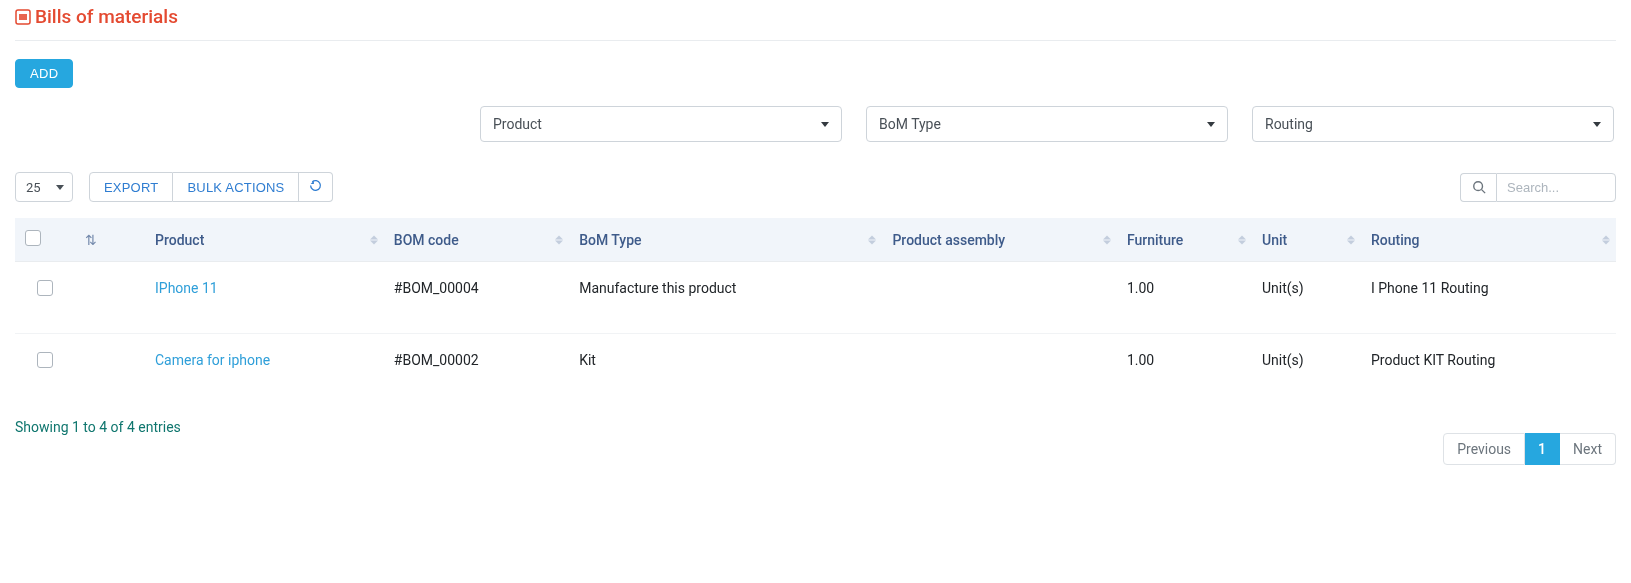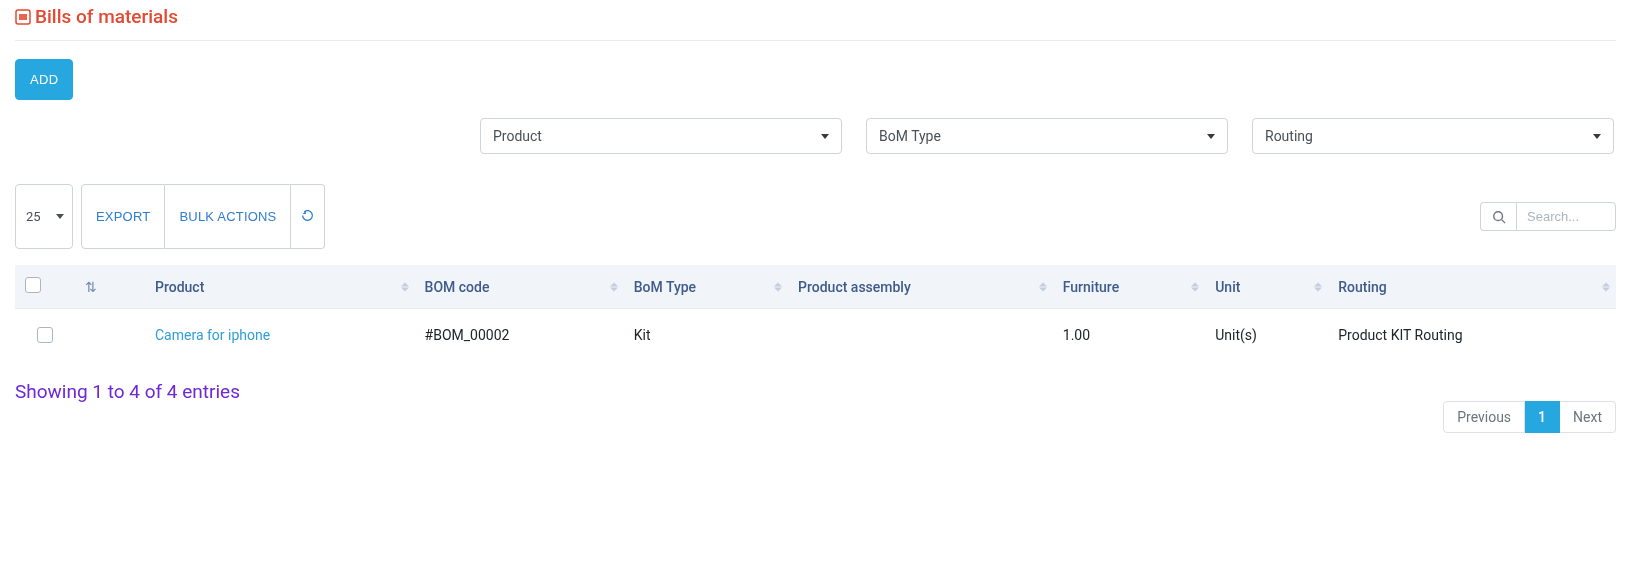--- a/index.html
+++ b/index.html
@@ -27,21 +27,21 @@
     margin: 0;
     font-size: 19px;
     font-weight: 500;
     color: #e44a31;
   }
   .btn {
     display: inline-flex;
     align-items: center;
     justify-content: center;
     border: 1px solid transparent;
-    padding: 12px 14px;
+    padding: 6px 14px;
     font-size: 13px;
     border-radius: 4px;
     cursor: pointer;
     background: #fff;
   }
   .btn-primary {
     background: #26a7df;
     color: #fff;
     border-color: #26a7df;
     text-transform: uppercase;
@@ -76,39 +76,39 @@
     border-left: 4px solid transparent;
     border-right: 4px solid transparent;
     border-top: 5px solid #343a40;
   }
   .toolbar-row {
     display: flex;
     align-items: center;
     justify-content: space-between;
     margin-top: 30px;
   }
-  .toolbar-left { display:flex; gap:8px; }
+  .toolbar-left { display:flex; gap:16px; }
   .select-sm {
     border:1px solid #ced4da;
     border-radius:4px;
     padding: 6px 22px 6px 10px;
     font-size:13px;
     color:#495057;
     position:relative;
     min-width: 58px;
     display:flex; align-items:center;
     cursor:pointer;
   }
   .select-sm .caret-down { position:absolute; right:8px; border-top-color:#495057;}
   .btn-group { display:flex; }
   .btn-group .btn-outline {
     border:1px solid #ced4da;
     color:#2f7dd1;
     background:#fff;
-    padding:24px 14px;
+    padding:6px 14px;
     font-size:13px;
     text-transform:uppercase;
     letter-spacing:.2px;
     cursor:pointer;
   }
   .btn-group .btn-outline:first-child { border-radius:4px 0 0 4px;}
   .btn-group .btn-outline:not(:first-child) { border-left:0;}
   .btn-group .btn-outline:last-child { border-radius:0 4px 4px 0;}
   .btn-outline.icon-only { padding:6px 10px;}
   .search-group { display:flex; }
@@ -117,21 +117,21 @@
     border-radius:4px 0 0 4px;
     width:36px; display:flex; align-items:center; justify-content:center;
     color:#6c757d; cursor:pointer;
   }
   .search-group input{
     border:1px solid #ced4da;
     border-radius:0 4px 4px 0;
     padding:6px 10px;
     font-size:13px;
     outline:none;
-    width:100px;
+    width:120px;
     color:#495057;
   }
   .search-group input::placeholder{ color:#adb5bd;}
   table.data {
     width:100%;
     border-collapse:collapse;
     margin-top:16px;
   }
   table.data thead th {
     background:#f1f5fa;
@@ -167,21 +167,21 @@
   .chk{
     width:16px; height:16px;
     border:1.5px solid #adb5bd;
     border-radius:3px;
     display:inline-block;
     cursor:pointer;
     background:#fff;
   }
   .col-chk{ width:60px; text-align:center;}
   .col-act{ width:70px; text-align:center;}
-  .footer-info{ font-size:19px; color:#6d28d9;}
+  .footer-info{ margin-top:14px; font-size:14px; color:#0f766e;}
   .pager{ float:right; display:flex; margin-top:-2px;}
   .pager .pg{
     border:1px solid #dee2e6;
     padding:7px 13px;
     font-size:14px;
     color:#6c757d;
     background:#fff;
     cursor:pointer;
   }
   .pager .pg:first-child{ border-radius:4px 0 0 4px;}
@@ -316,20 +316,31 @@
       <th>
         <span>Routing</span>
         <span class="sort-arrows">
             <span class="up"></span>
             <span class="dn"></span>
           </span>
       </th>
     </tr>
   </thead>
   <tbody>
+    <tr>
+      <td class="col-chk"><span class="chk"></span></td>
+      <td class="col-act"></td>
+      <td><a class="link">IPhone 11</a></td>
+      <td>#BOM_00004</td>
+      <td>Manufacture this product</td>
+      <td></td>
+      <td>1.00</td>
+      <td>Unit(s)</td>
+      <td>I Phone 11 Routing</td>
+    </tr>
     <tr>
       <td class="col-chk"><span class="chk"></span></td>
       <td class="col-act"></td>
       <td><a class="link">Camera for iphone</a></td>
       <td>#BOM_00002</td>
       <td>Kit</td>
       <td></td>
       <td>1.00</td>
       <td>Unit(s)</td>
       <td>Product KIT Routing</td>

